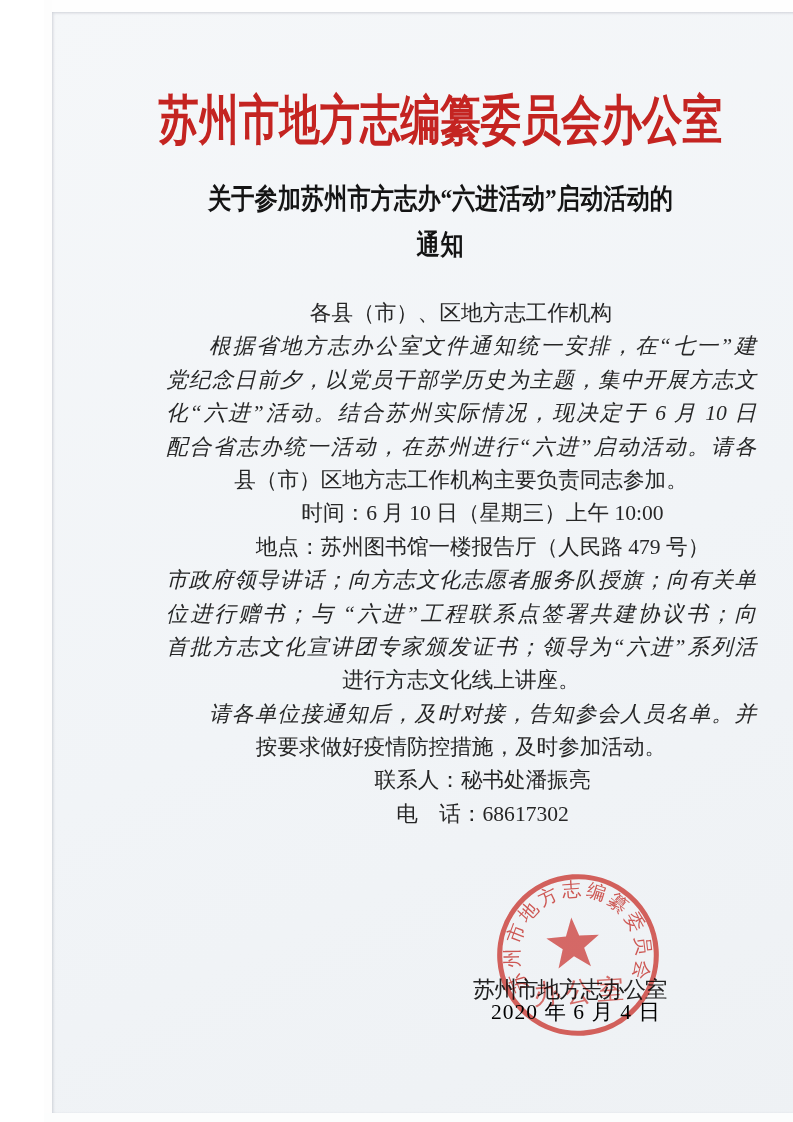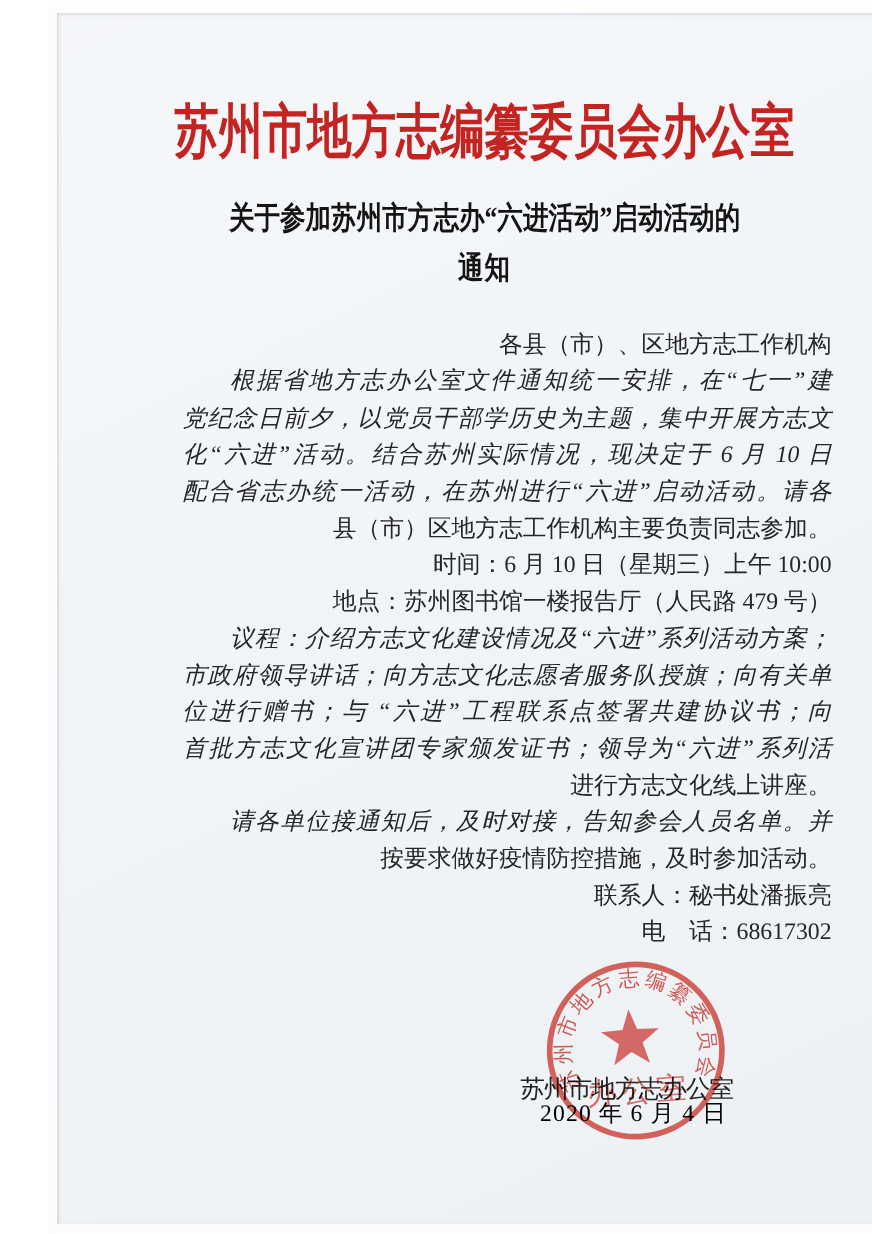--- a/index.html
+++ b/index.html
@@ -28,21 +28,21 @@
   .doc-title{
     position:absolute;left:0;top:176px;width:793px;text-align:center;
     font-weight:bold;font-size:28px;line-height:46px;color:#141414;
     transform:scaleX(0.83);transform-origin:50% 50%;white-space:nowrap;
   }
   .doc-title .t2{letter-spacing:1px;}
 
   .body-text{position:absolute;left:122px;top:297px;width:590px;}
   .bline{
     height:33.4px;line-height:33.4px;font-size:21.6px;color:#262626;
-    text-align:right;overflow:visible;
+    text-align:center;overflow:visible;
   }
   .bline.ind{padding-left:43px;}
   .bline.fill{text-align:justify;text-align-last:justify;font-style:italic;}
 
   .signature{
     position:absolute;left:429px;top:974px;font-size:22.5px;letter-spacing:-1px;
     color:#222;white-space:nowrap;z-index:2;
   }
   .doc-date{
     position:absolute;left:447px;top:997px;font-size:21.5px;letter-spacing:1px;
@@ -73,21 +73,20 @@
 
   <div class="body-text">
       <div class="bline">各县（市）、区地方志工作机构</div>
       <div class="bline ind fill">根据省地方志办公室文件通知统一安排，在“七一”建</div>
       <div class="bline fill">党纪念日前夕，以党员干部学历史为主题，集中开展方志文</div>
       <div class="bline fill">化“六进”活动。结合苏州实际情况，现决定于 6 月 10 日</div>
       <div class="bline fill">配合省志办统一活动，在苏州进行“六进”启动活动。请各</div>
       <div class="bline">县（市）区地方志工作机构主要负责同志参加。</div>
       <div class="bline ind">时间：6 月 10 日（星期三）上午 10:00</div>
       <div class="bline ind">地点：苏州图书馆一楼报告厅（人民路 479 号）</div>
-      <div class="bline ind fill">议程：介绍方志文化建设情况及“六进”系列活动方案；</div>
       <div class="bline fill">市政府领导讲话；向方志文化志愿者服务队授旗；向有关单</div>
       <div class="bline fill">位进行赠书；与 “六进”工程联系点签署共建协议书；向</div>
       <div class="bline fill">首批方志文化宣讲团专家颁发证书；领导为“六进”系列活</div>
       <div class="bline">进行方志文化线上讲座。</div>
       <div class="bline ind fill">请各单位接通知后，及时对接，告知参会人员名单。并</div>
       <div class="bline">按要求做好疫情防控措施，及时参加活动。</div>
       <div class="bline ind">联系人：秘书处潘振亮</div>
       <div class="bline ind">电　话：68617302</div>
     </div>
 

